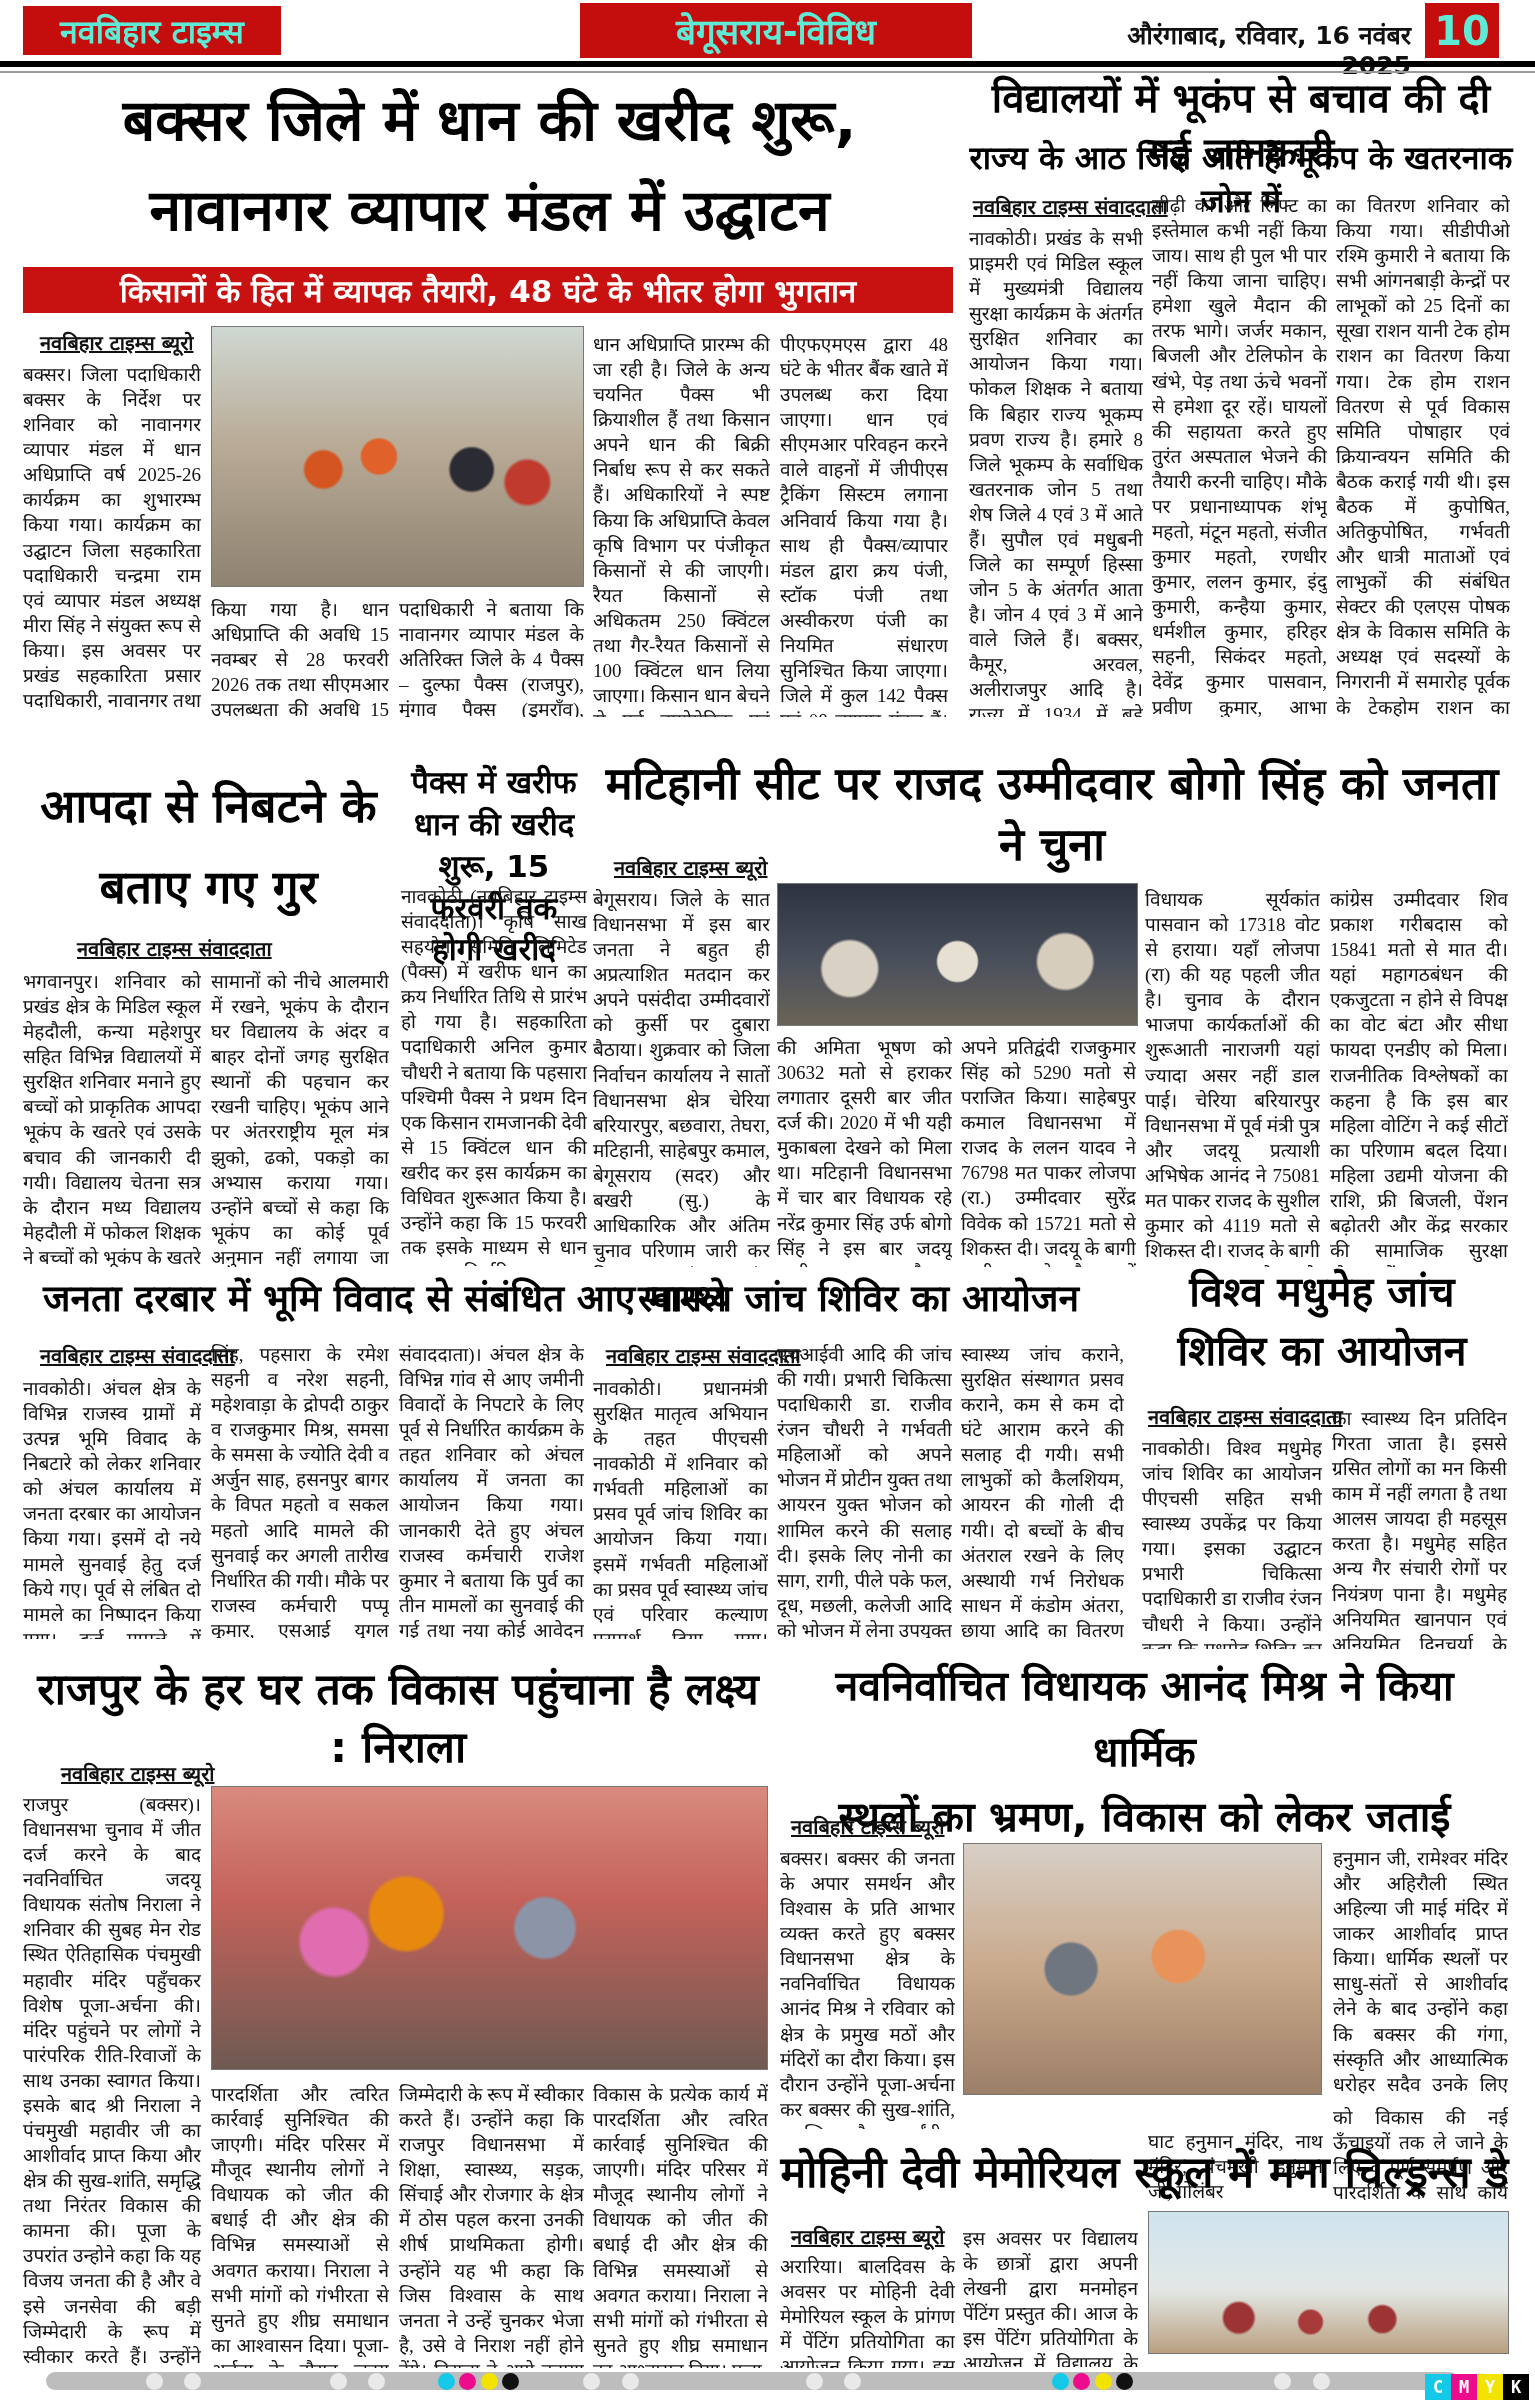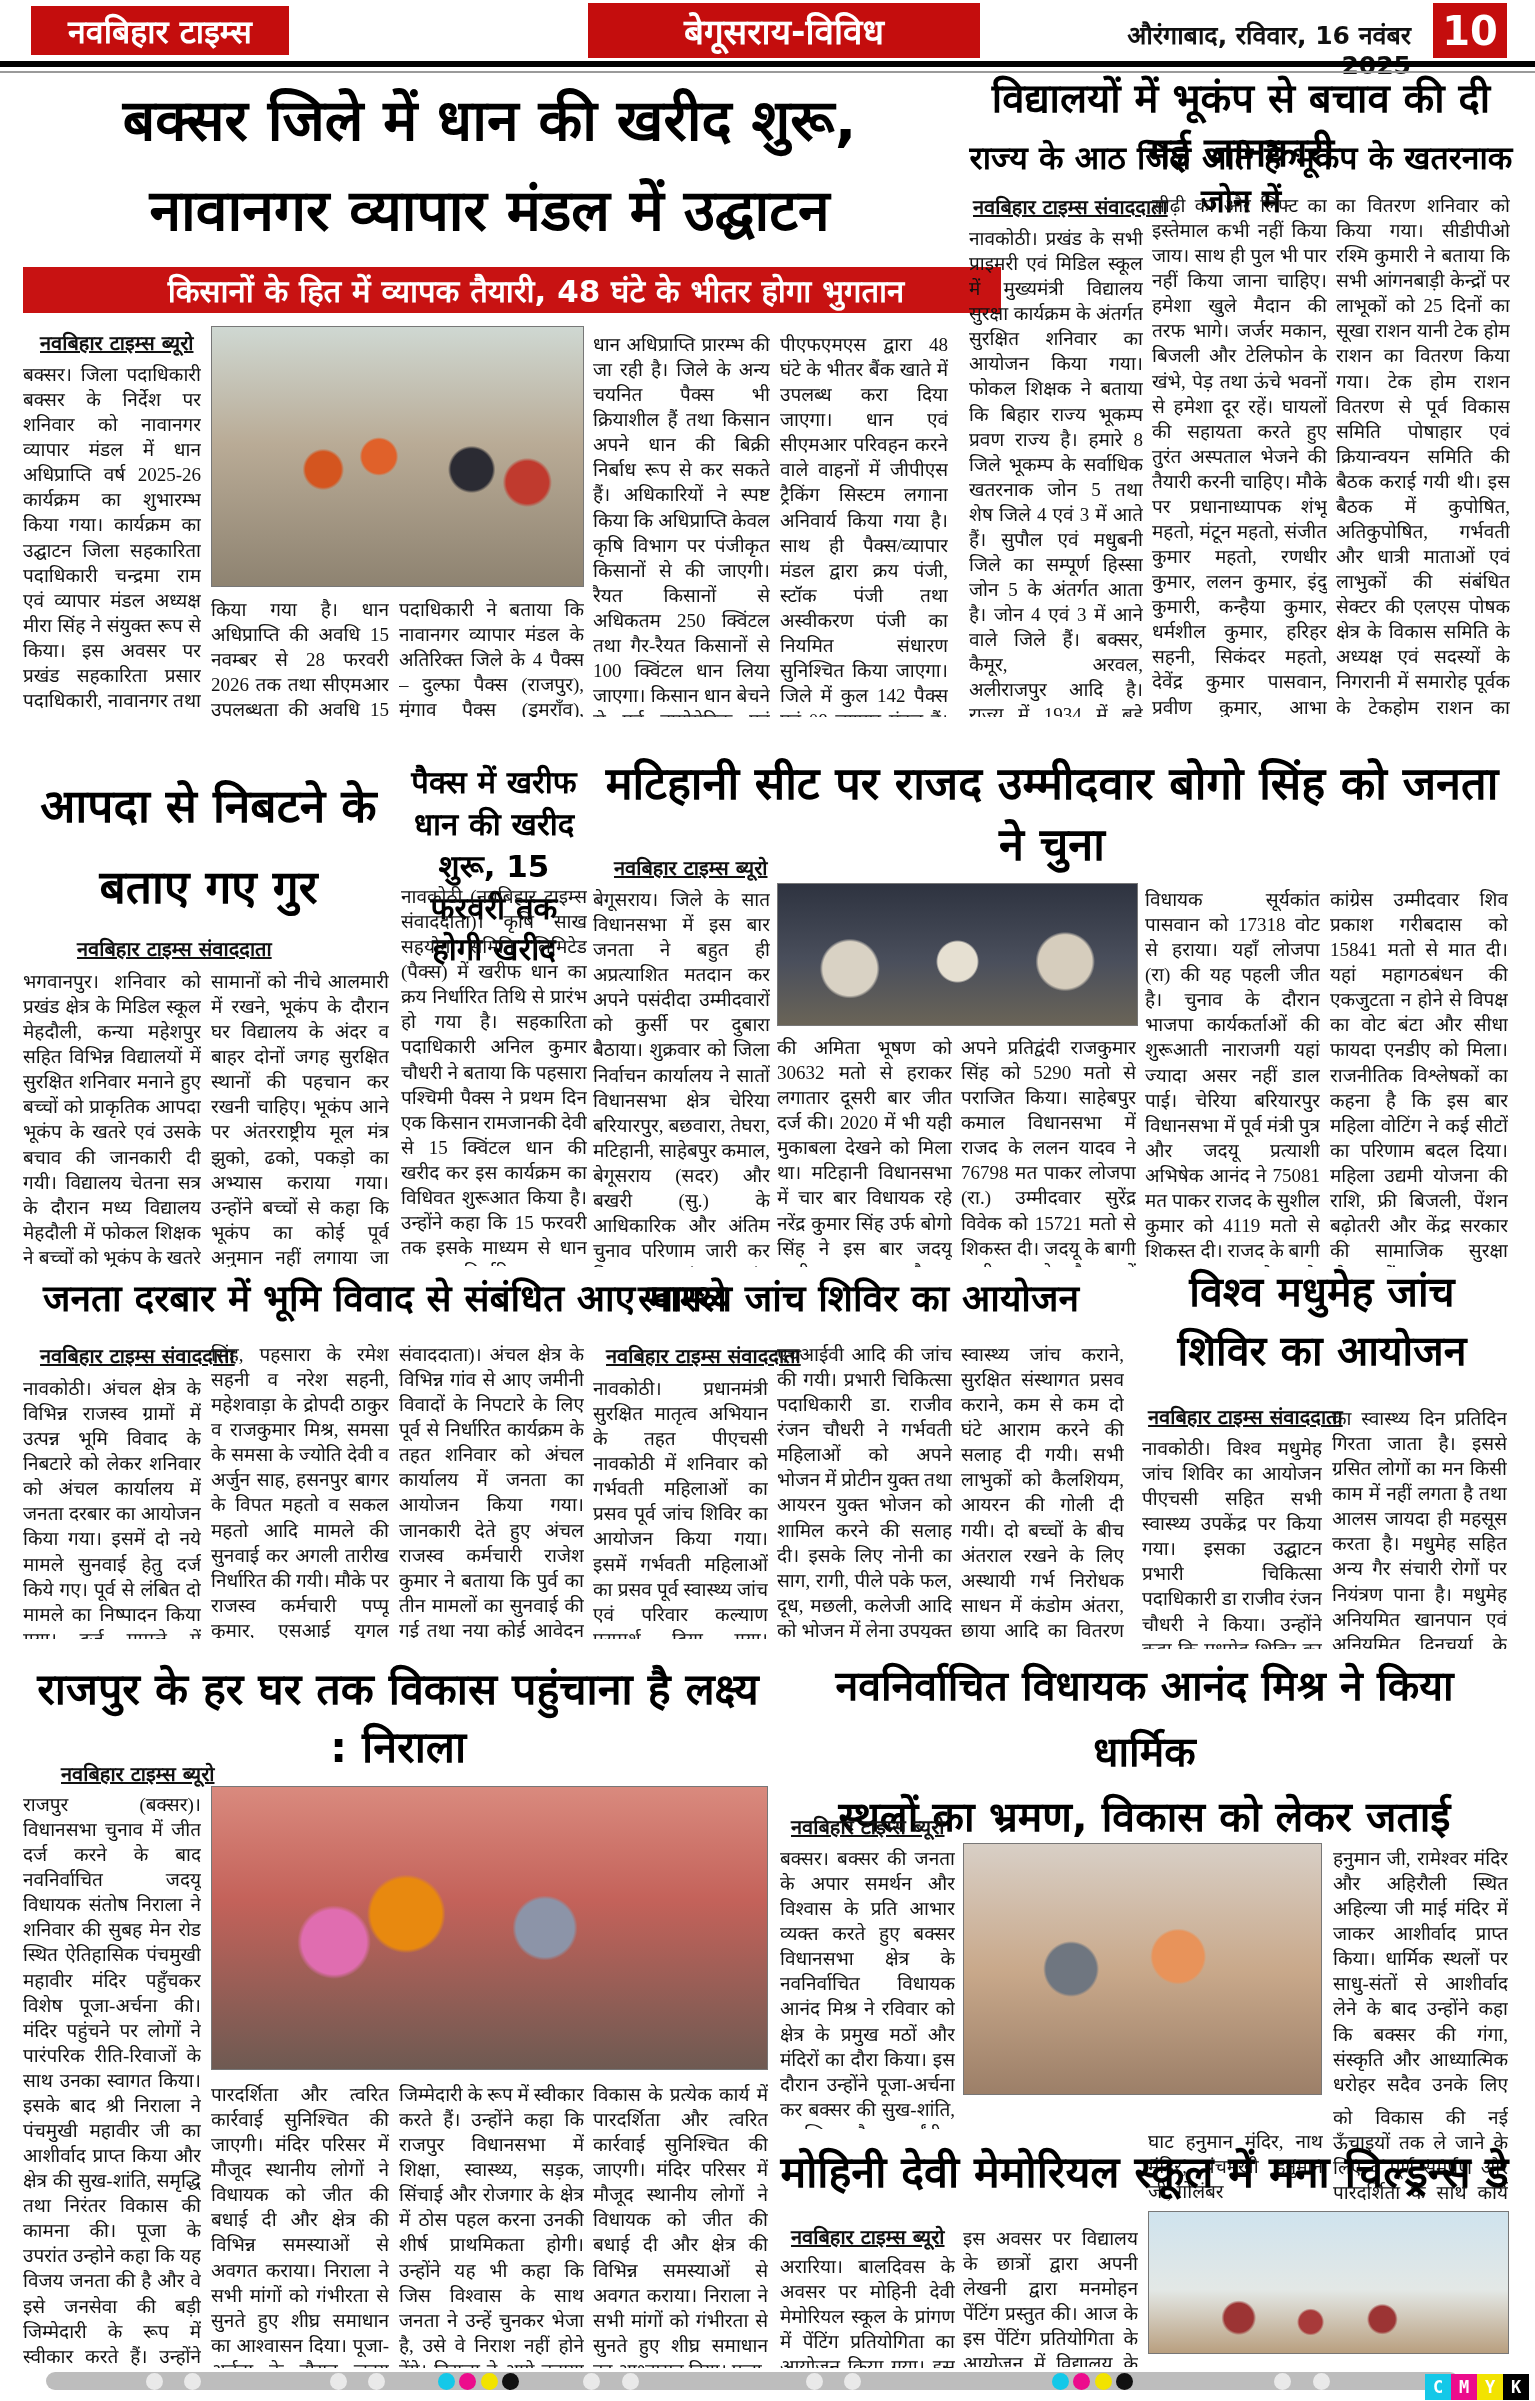--- a/index.html
+++ b/index.html
@@ -1,26 +1,26 @@
 <!DOCTYPE html>
 <html lang="hi" style="font-size:12.3px"><head>
 <meta charset="utf-8">
 <style>
   html,body{margin:0;padding:0;background:#e8e8e8;}
   #page{position:relative;width:1535px;height:2401px;background:#ffffff;overflow:hidden;
         font-family:"Liberation Serif","DejaVu Serif",serif;color:#111;}
   .abs{position:absolute;}
-  .redbox{background:#c40d0d;color:#ffffff;display:flex;align-items:center;justify-content:center;
-          font-weight:bold;font-family:"DejaVu Sans","Liberation Sans",sans-serif;margin-left:8px;}
+  .redbox{background:#c40d0d;color:#5eead4;display:flex;align-items:center;justify-content:center;
+          font-weight:bold;font-family:"DejaVu Sans","Liberation Sans",sans-serif;}
   .rule{background:#000;}
   .rule2{background:#9a9a9a;}
   .headline{font-weight:bold;color:#000;text-align:center;
             font-family:"DejaVu Sans","Liberation Sans",sans-serif;line-height:1.35;}
   .subbar{background:#c81212;color:#fff;font-weight:bold;display:flex;align-items:center;justify-content:center;
-          font-family:"DejaVu Sans","Liberation Sans",sans-serif;padding-left:48px;}
+          font-family:"DejaVu Sans","Liberation Sans",sans-serif;}
   .subhead{font-weight:bold;color:#000;text-align:center;font-family:"DejaVu Sans","Liberation Sans",sans-serif;}
   .byline{font-weight:bold;text-decoration:underline;font-size:20px;
           font-family:"DejaVu Sans","Liberation Sans",sans-serif;}
   .col{font-size:19px;line-height:1.32;text-align:justify;overflow:hidden;word-break:break-word;}
   .photo{border:0.8px solid #777;box-sizing:border-box;}
   .ph-lead{background:
      radial-gradient(circle at 30% 55%, #d4551f 0 6%, transparent 7%),
      radial-gradient(circle at 45% 50%, #e0612a 0 7%, transparent 8%),
      radial-gradient(circle at 70% 55%, #2b2b33 0 7%, transparent 8%),
      radial-gradient(circle at 85% 60%, #c03a2e 0 6%, transparent 7%),

